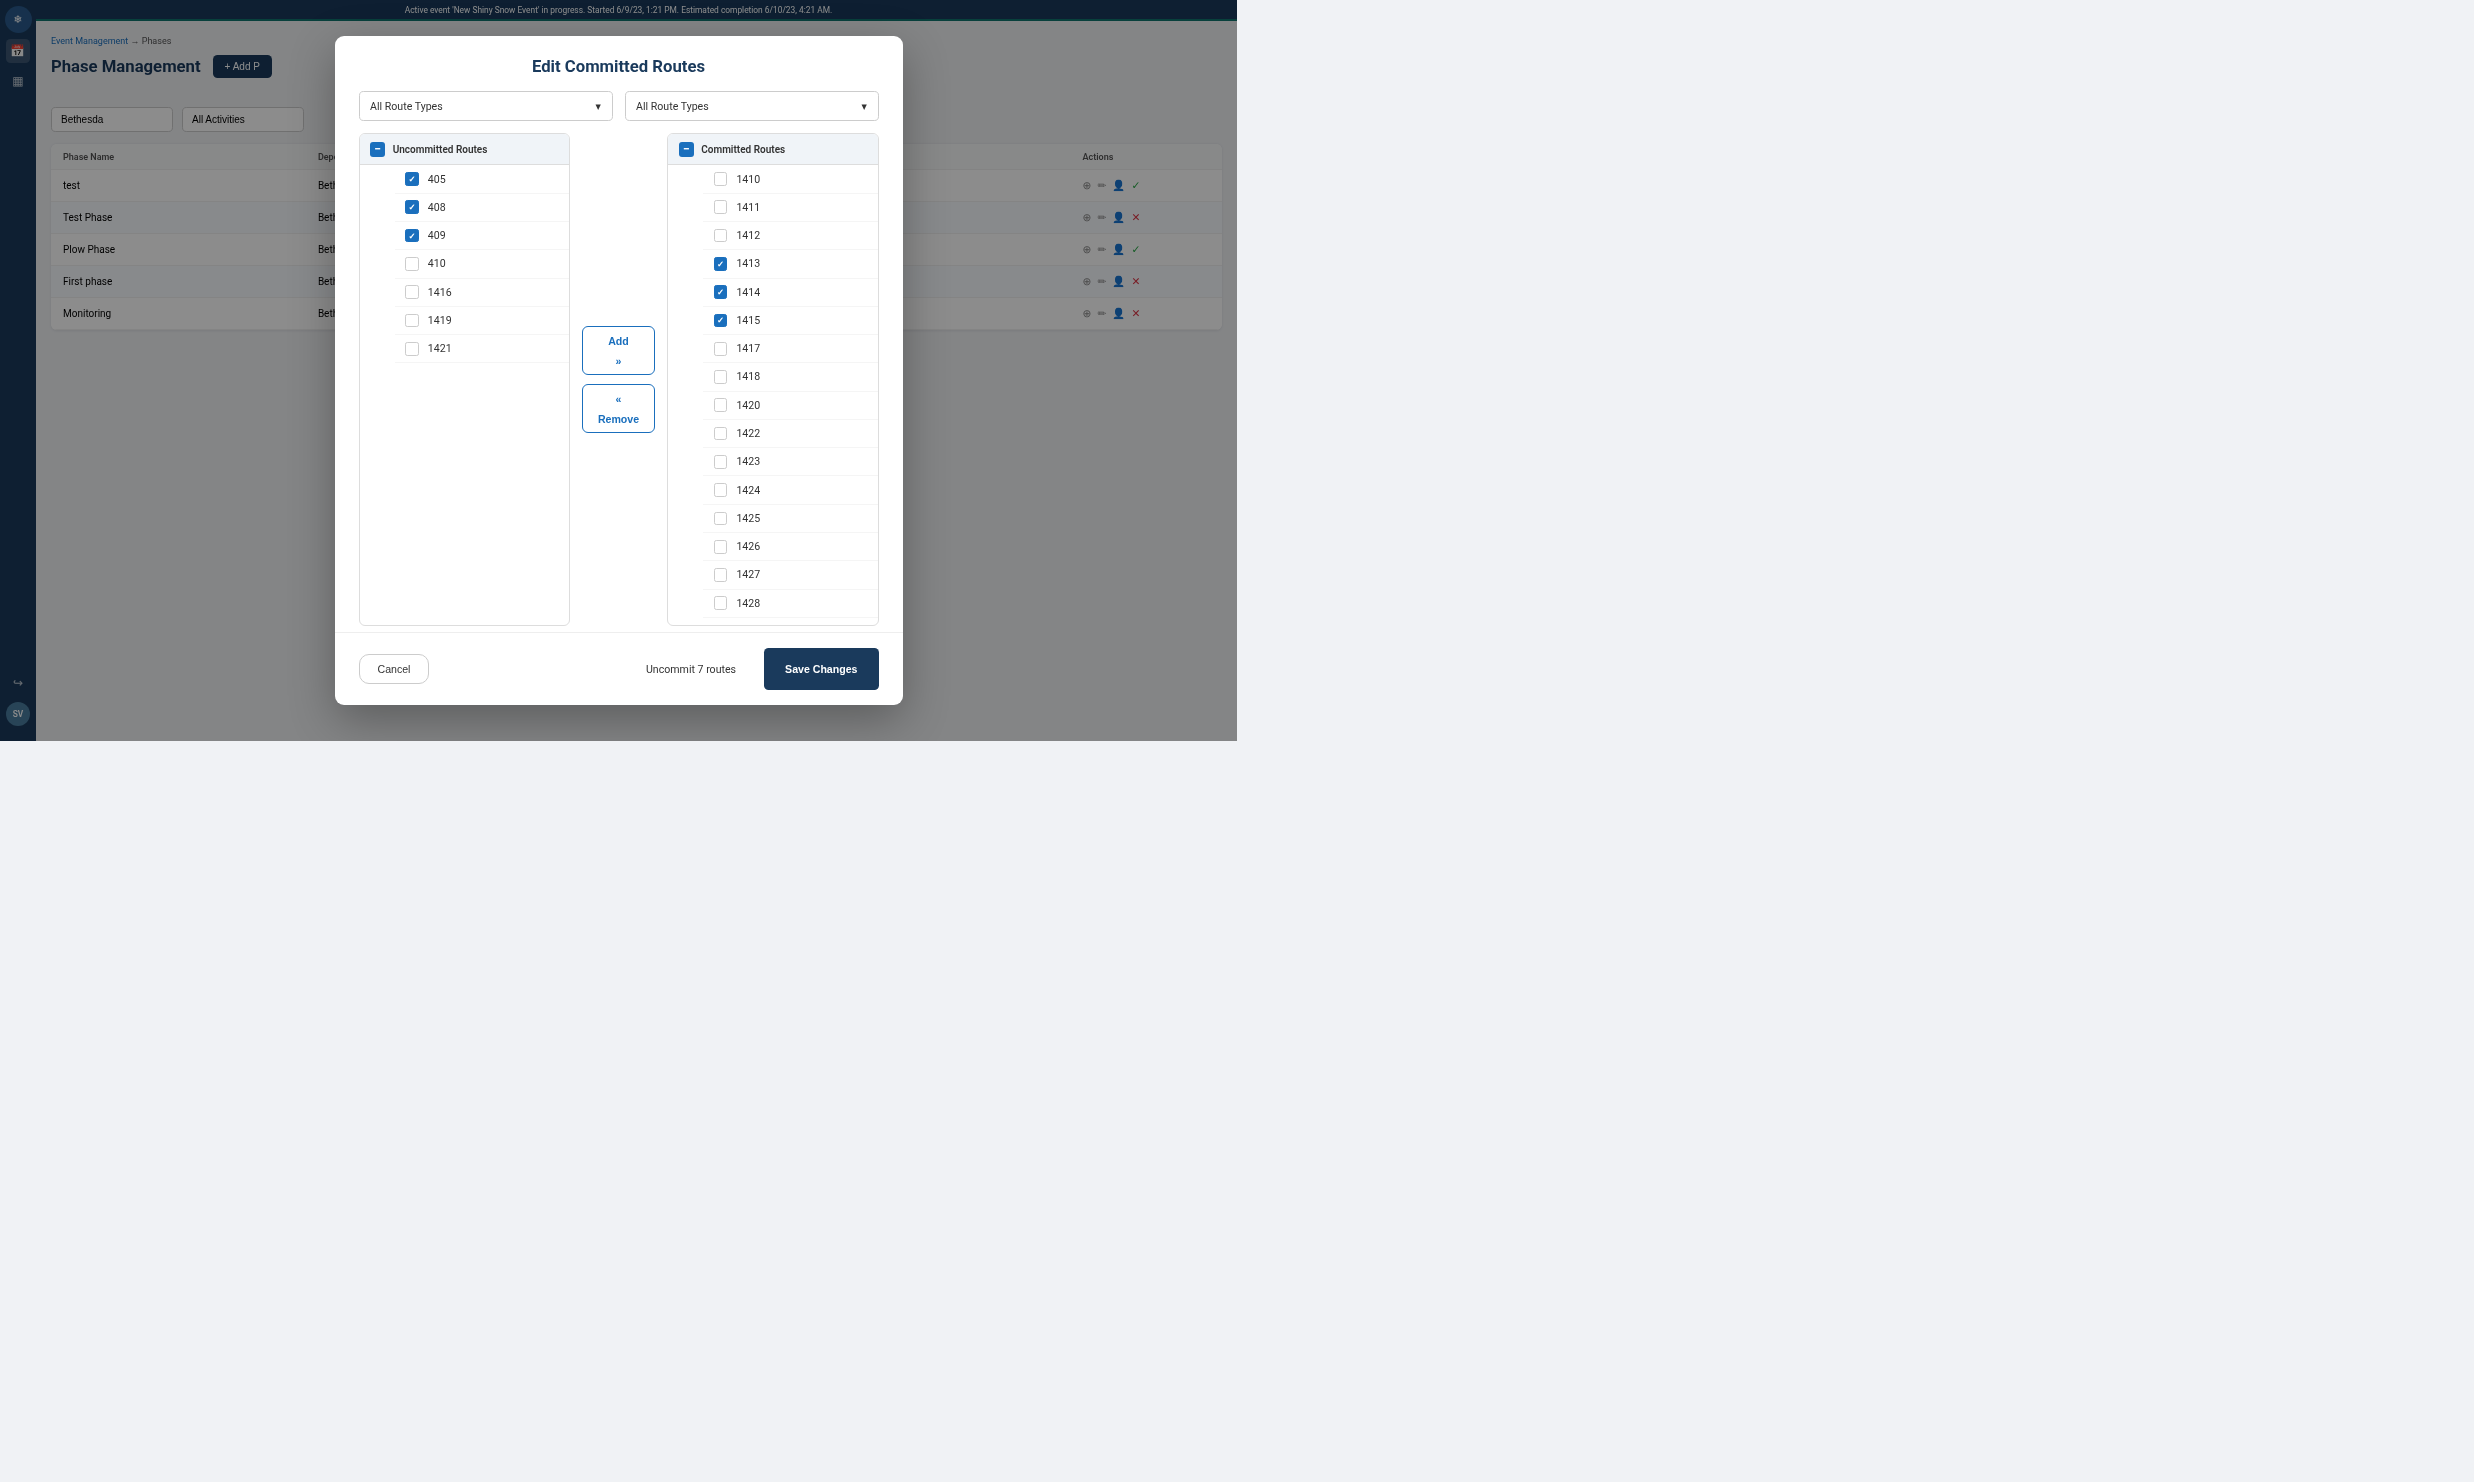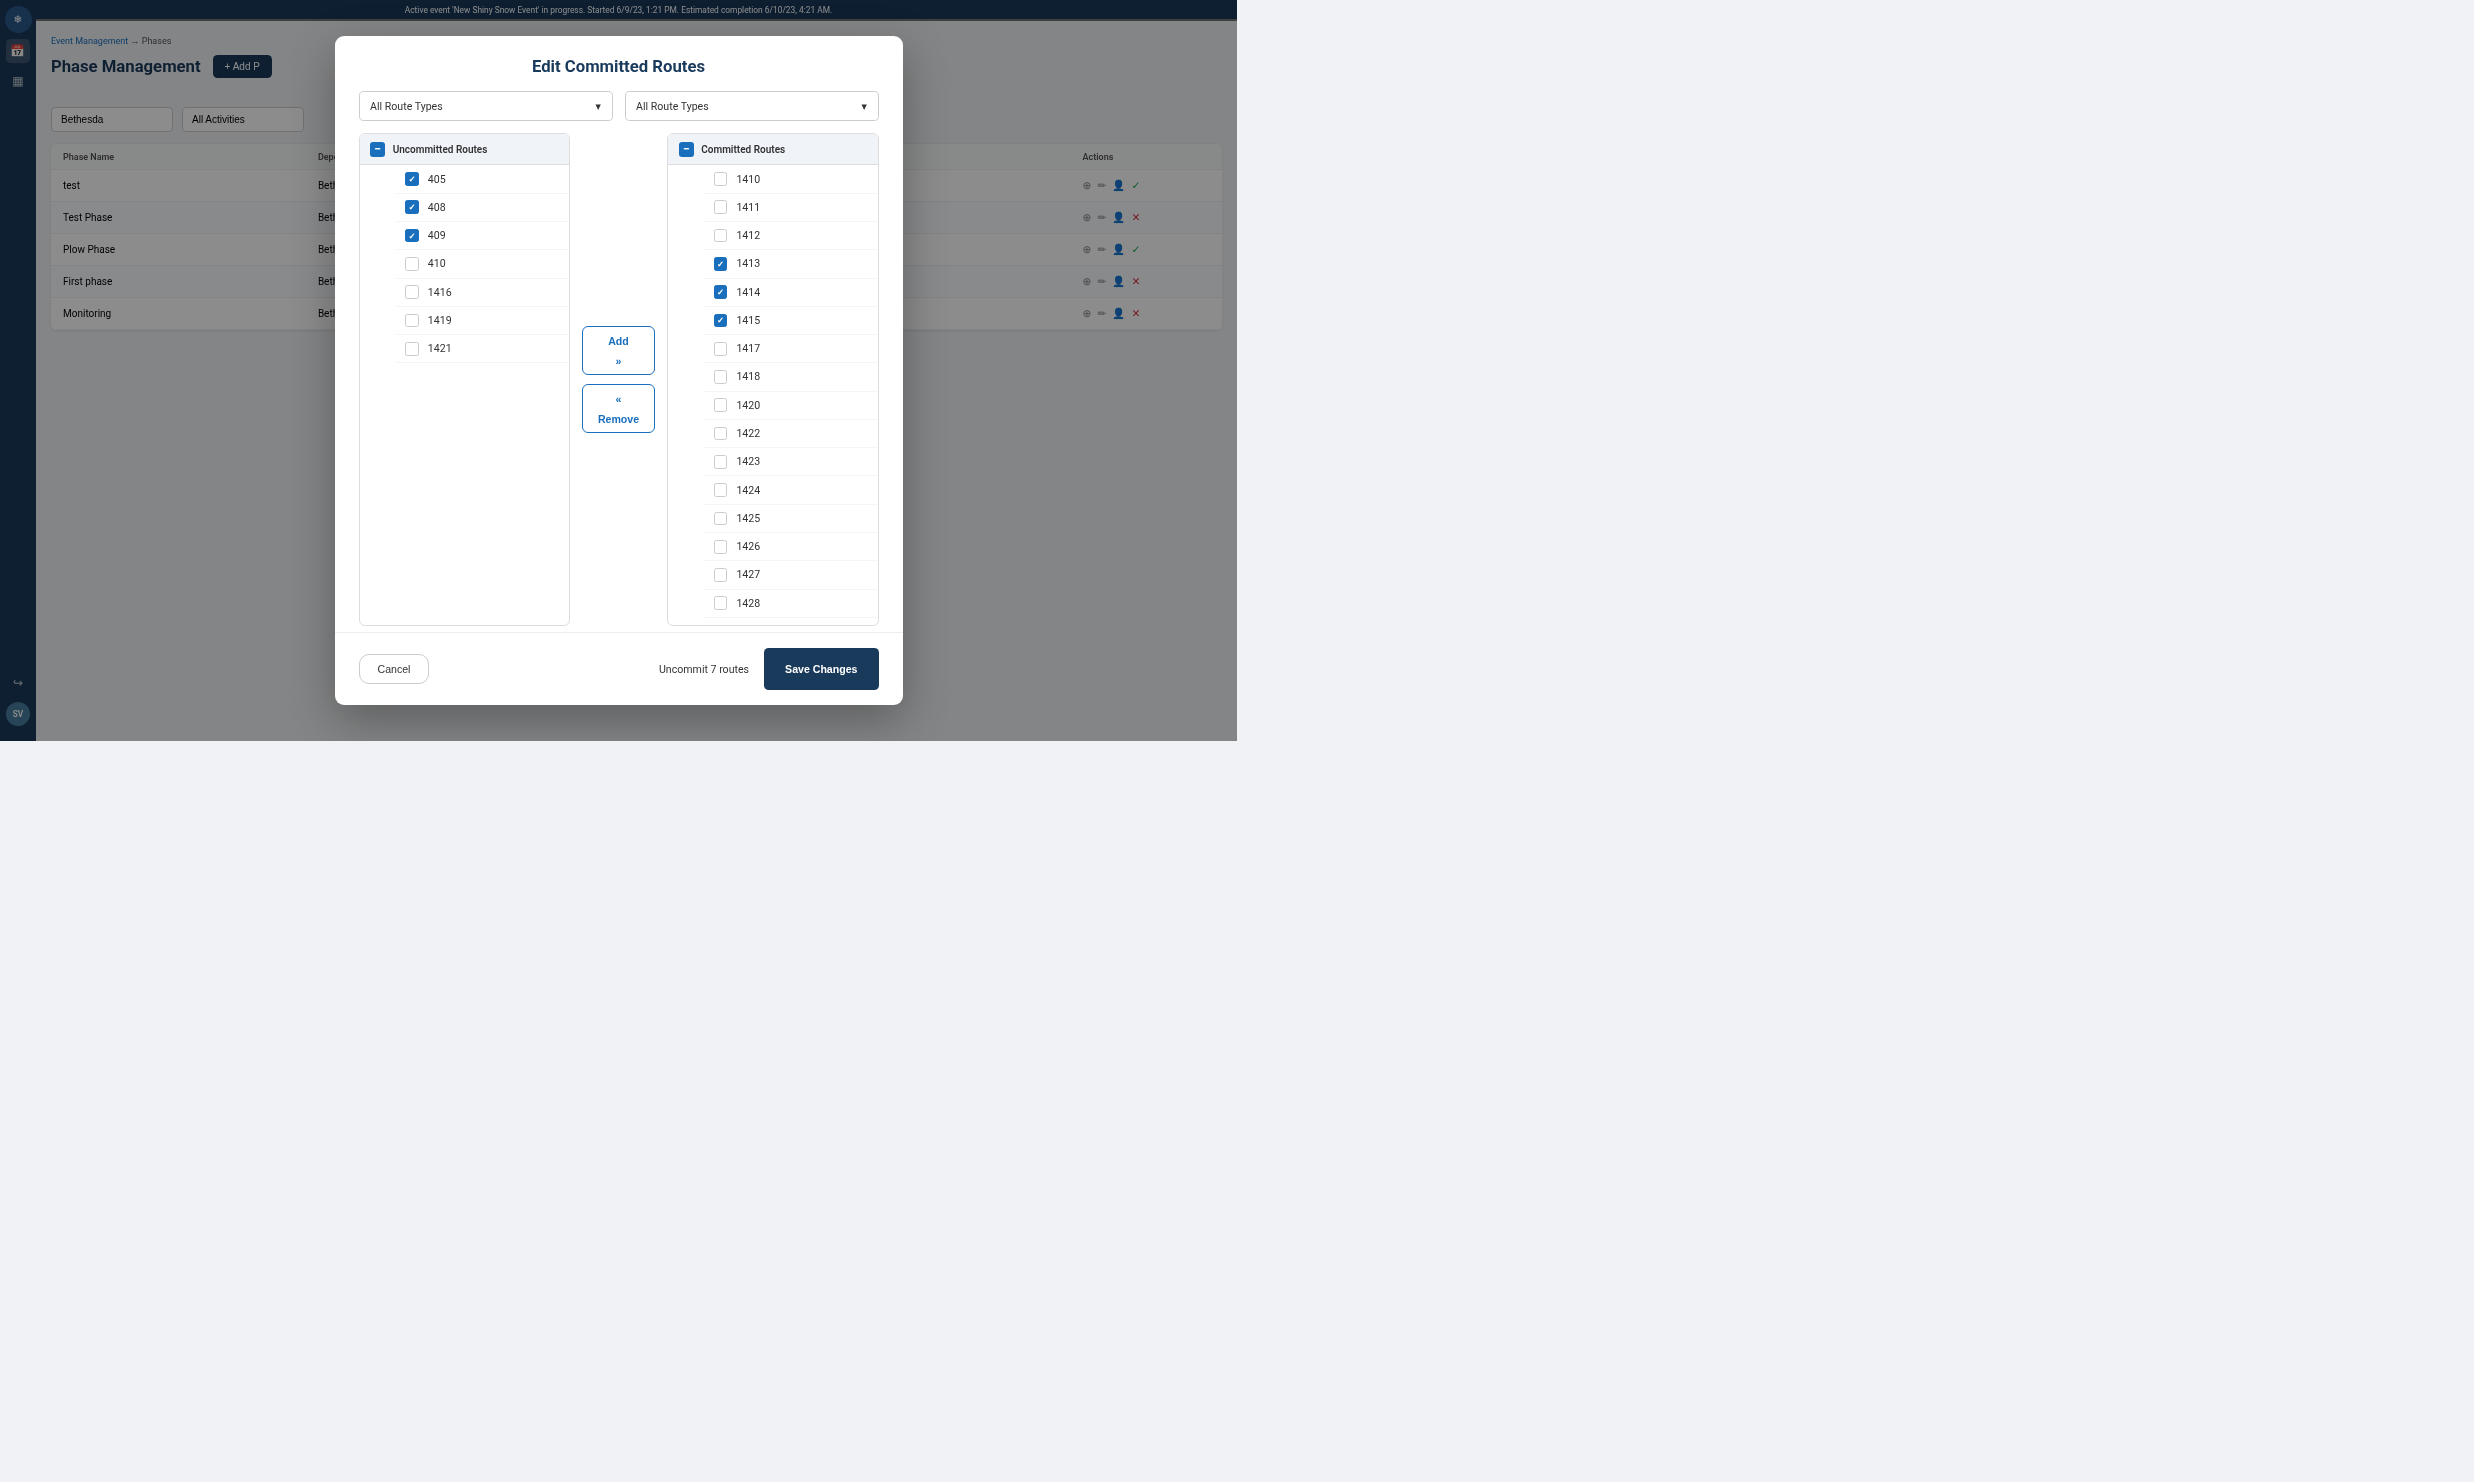--- a/index.html
+++ b/index.html
@@ -9,21 +9,21 @@
       width: 1237px;
       height: 741px;
       overflow: hidden;
       position: relative;
     }
 
     
     .app-bg {
       position: absolute;
       inset: 0;
-      background: #737373;
+      background: #0f766e;
       border-radius: 18px;
     }
 
     .top-banner {
       background: #1a3a5c;
       color: #fff;
       text-align: center;
       padding: 4.6px 9px;
       font-size: 8.4px;
       width: 100%;
@@ -672,21 +672,21 @@
               <span>1429</span>
             </div>
           </div>
         </div>
 
       </div>
     </div>
 
     <div class="modal-footer">
       <button class="cancel-btn">Cancel</button>
-      <div style="display:flex;align-items:center;gap:15px;">
+      <div style="display:flex;align-items:center;gap:28px;">
         <span class="uncommit-text">Uncommit 7 routes</span>
         <button class="save-btn">Save Changes</button>
       </div>
     </div>
 
   </div>
 </div>
 
 
 </body></html>

